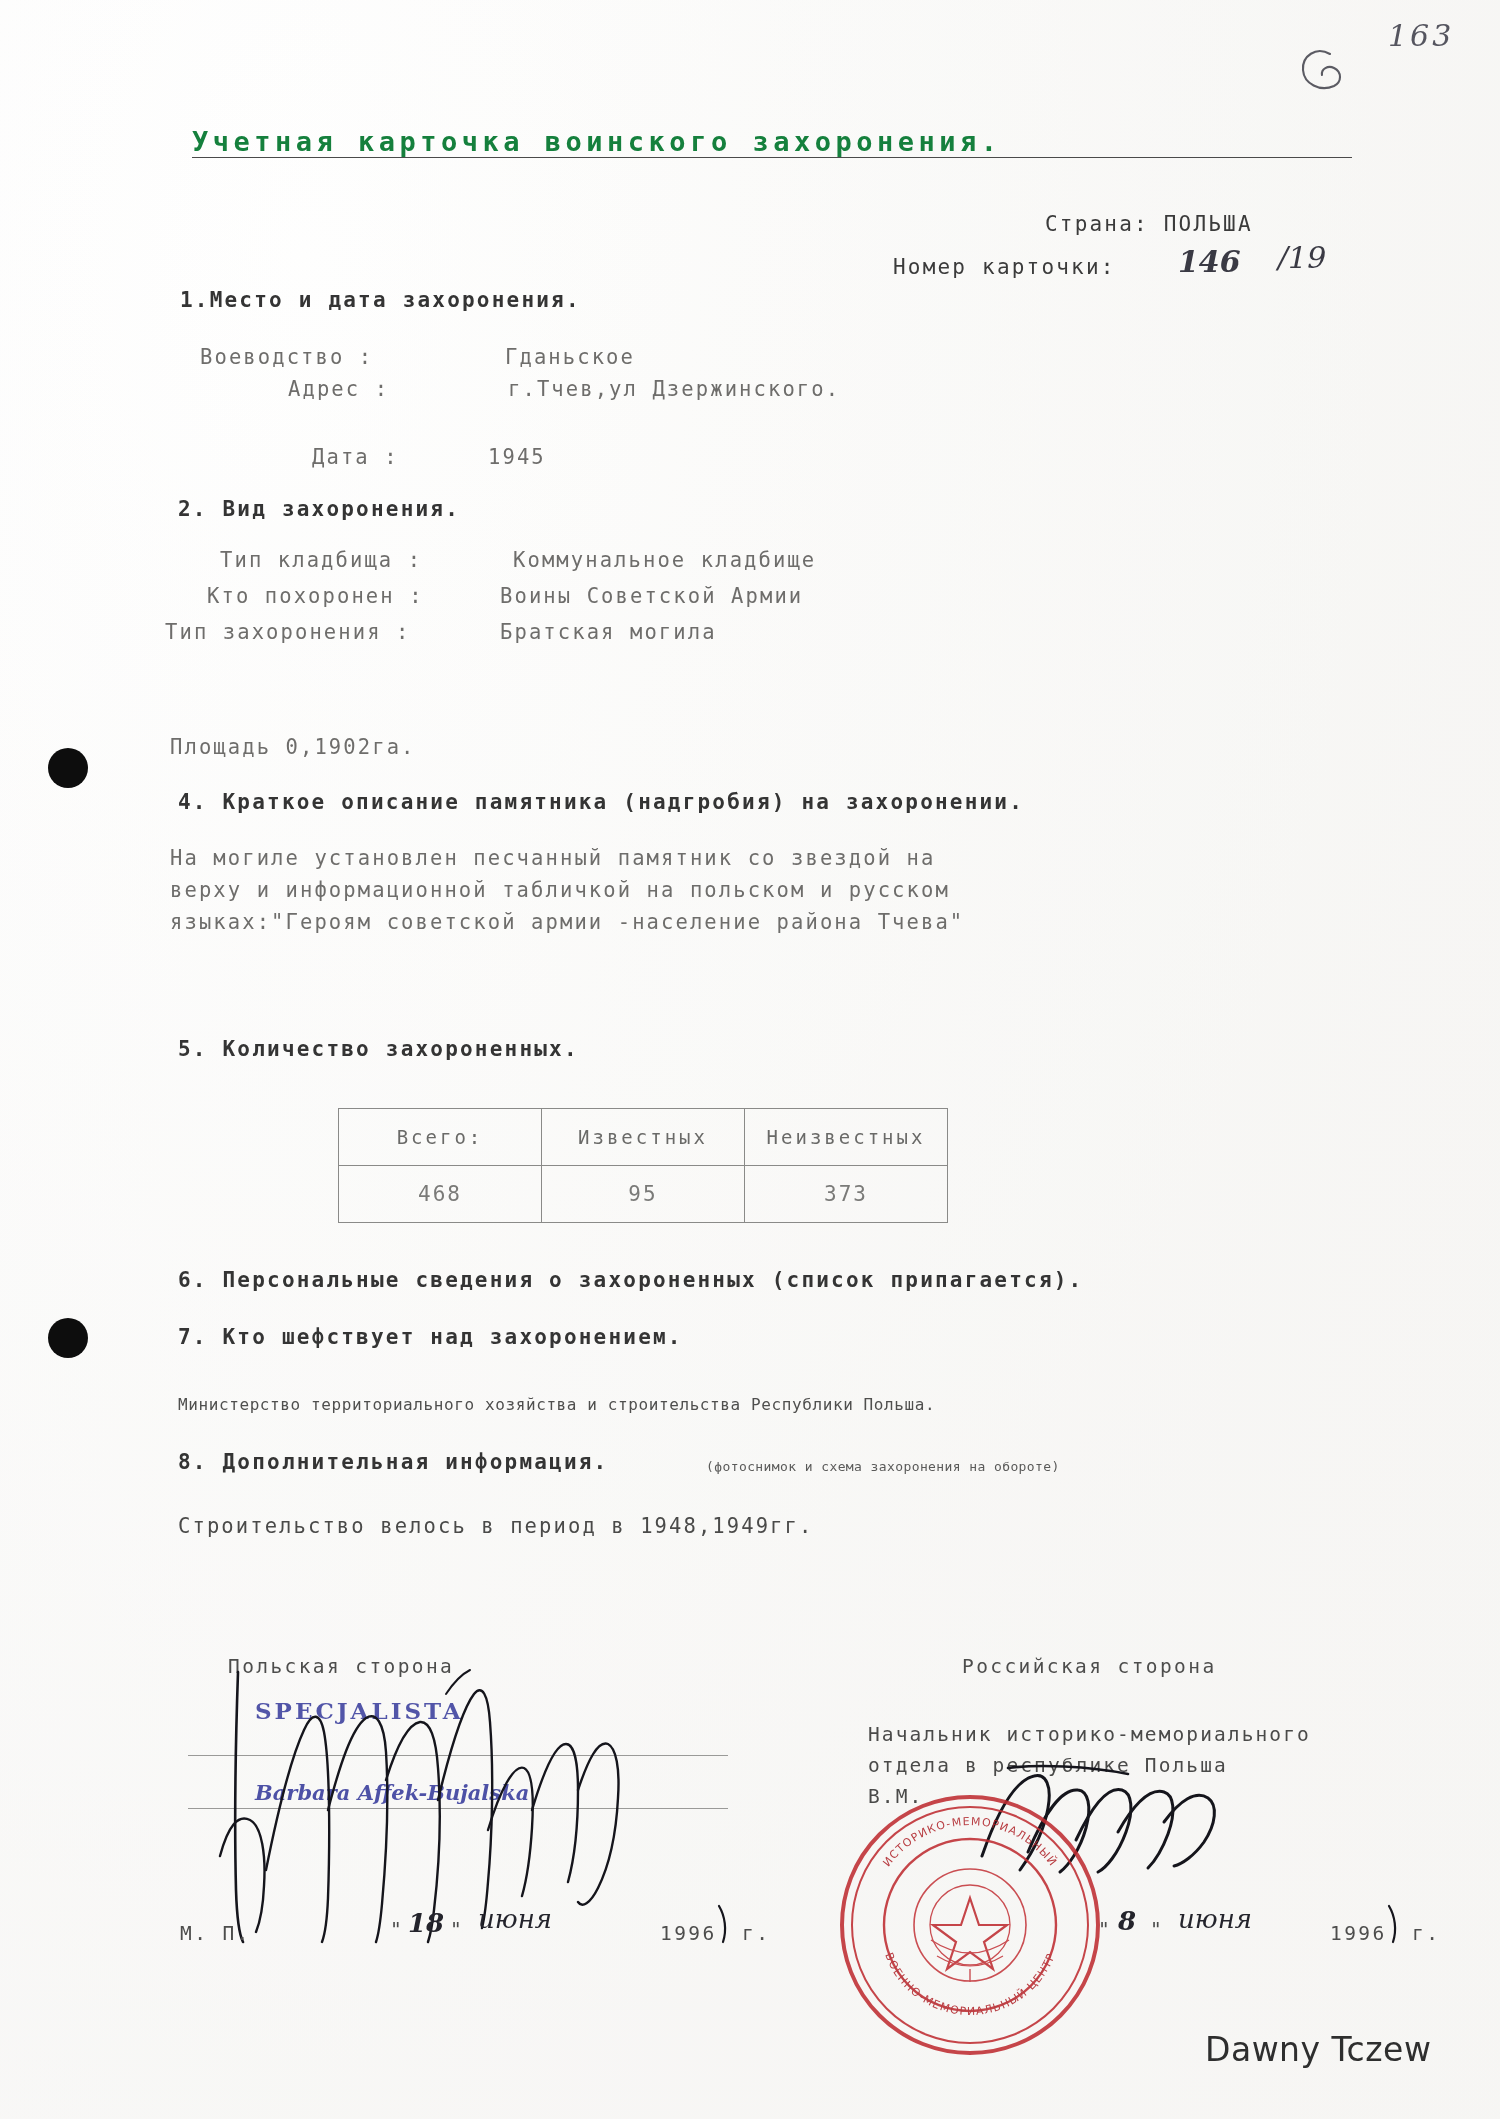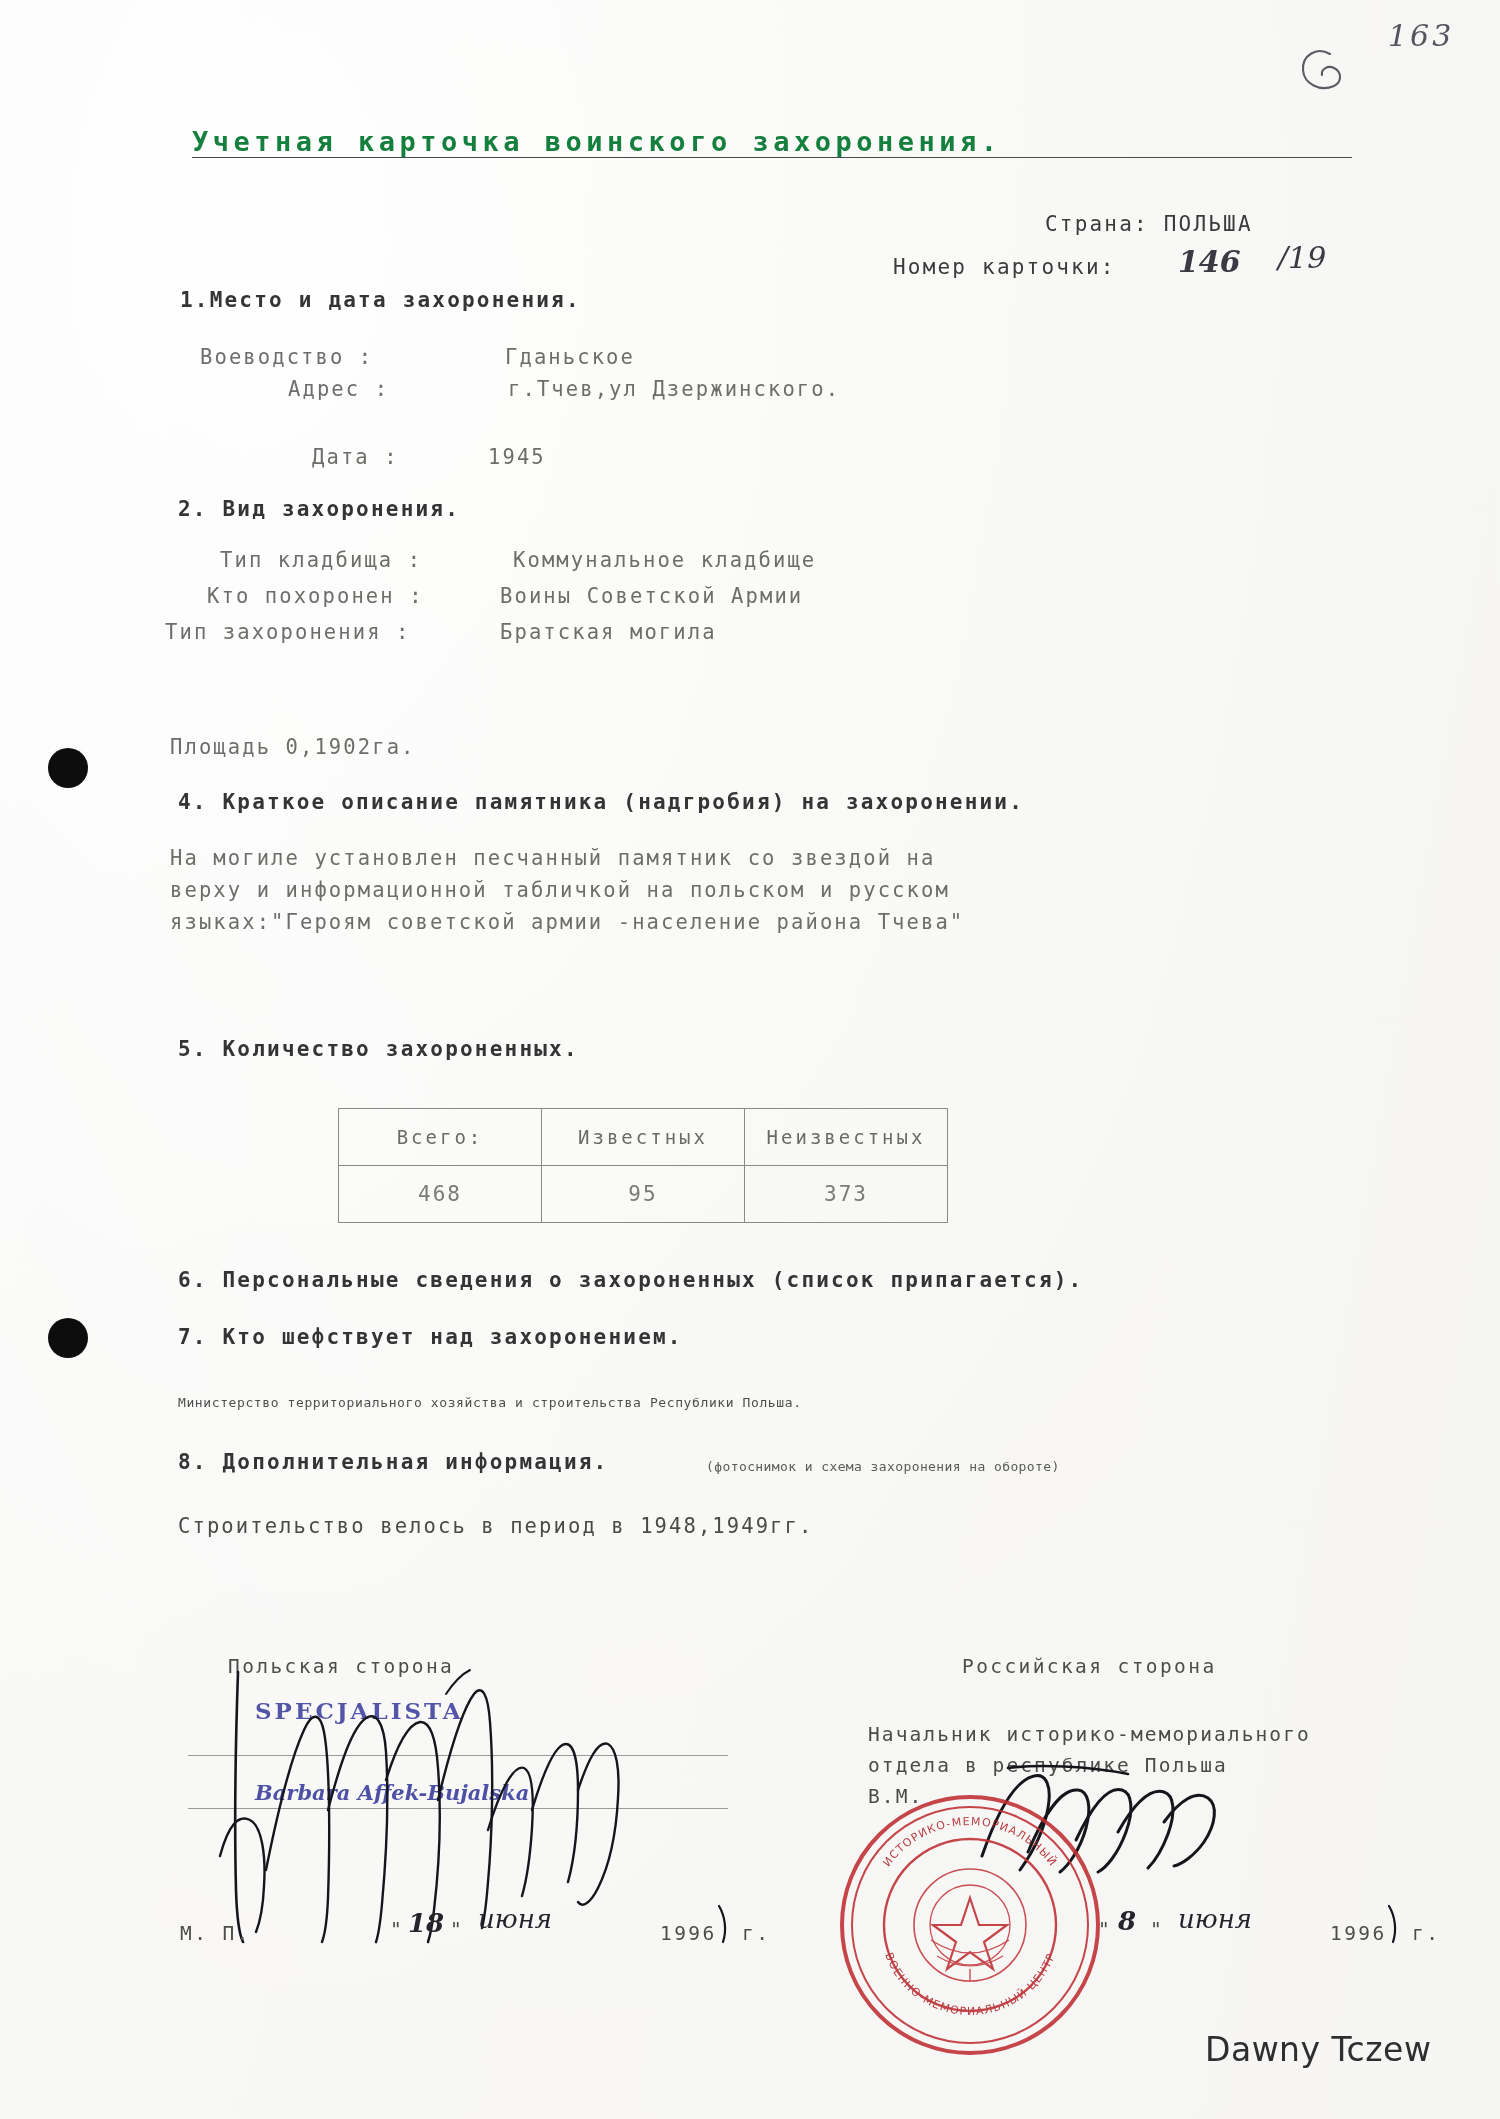--- a/index.html
+++ b/index.html
@@ -55,21 +55,21 @@
     font-size: 20.5px;
     letter-spacing: 2.1px;
     color: #6e6d6b;
   }
   .t-body-dk {
     font-size: 20.5px;
     letter-spacing: 2.1px;
     color: #4a4a49;
   }
   .t-small {
-    font-size: 13px;
+    font-size: 16px;
     letter-spacing: 0.6px;
     color: #4f4f4e;
   }
   .t-tiny {
     font-size: 13px;
     letter-spacing: 0.4px;
     color: #5a5a59;
   }
   .t-sign {
     font-size: 19.5px;

